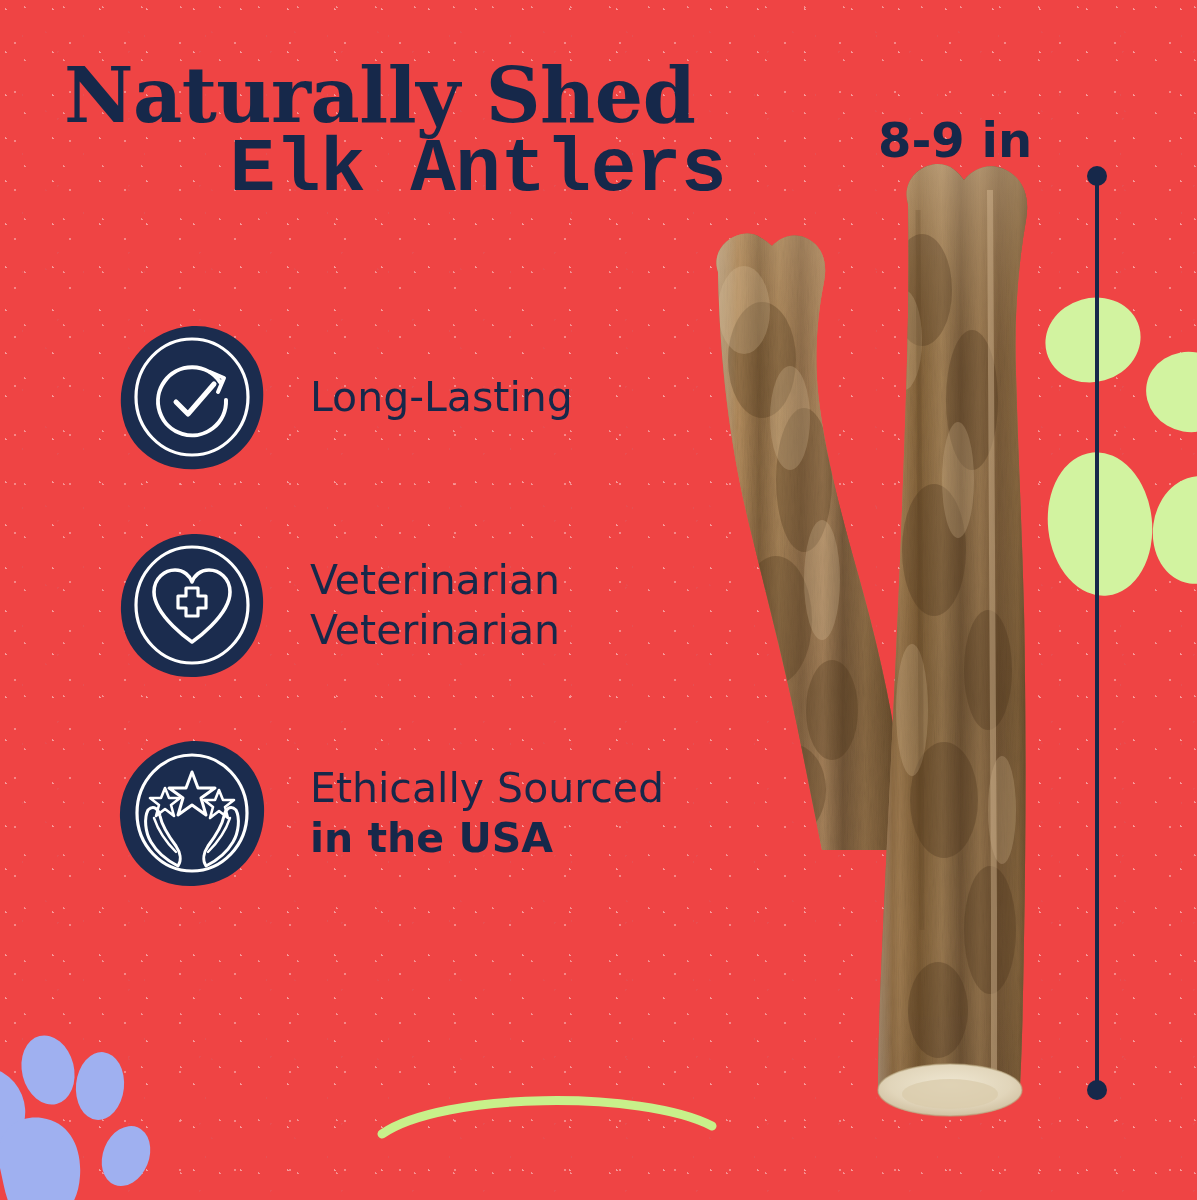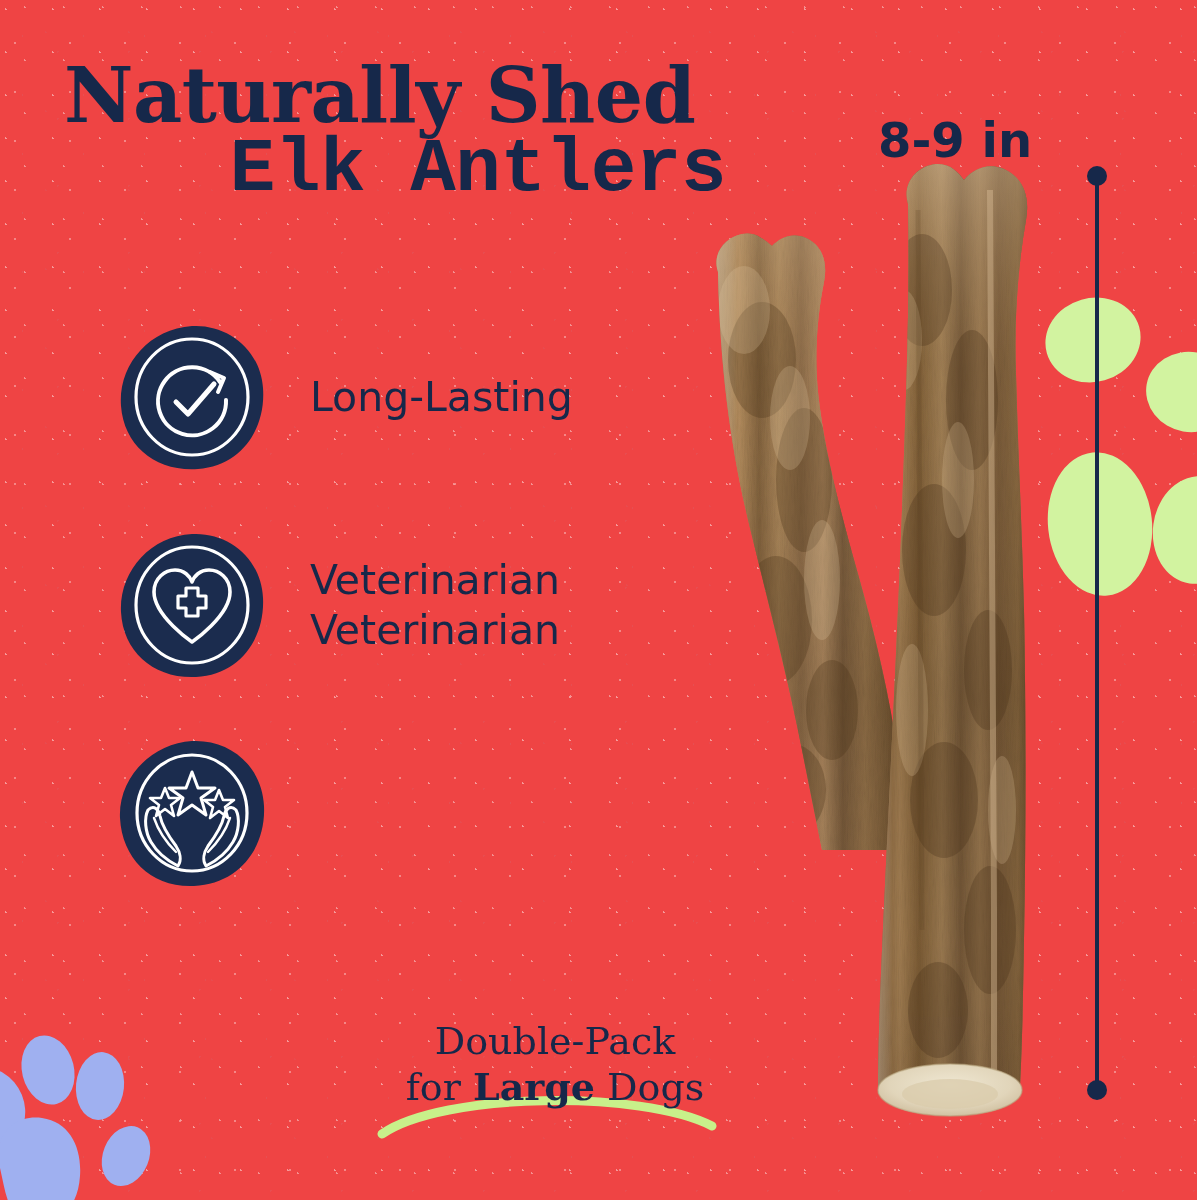--- a/index.html
+++ b/index.html
@@ -340,31 +340,29 @@
           <path d="M47 50 L51 60 L62 60 L53 67 L56 78 L47 71 L38 78 L41 67 L32 60 L43 60 Z" fill="none" stroke="#ffffff" stroke-width="2.6" stroke-linejoin="round"></path>
           <path d="M101 52 L105 62 L116 62 L107 69 L110 80 L101 73 L92 80 L95 69 L86 62 L97 62 Z" fill="none" stroke="#ffffff" stroke-width="2.6" stroke-linejoin="round"></path>
 
           <path d="M30 72 C26 80 27 94 33 104 C40 116 52 124 60 128 C64 122 62 114 58 108 C52 100 44 88 42 78 C41 72 36 66 30 72 Z" fill="none" stroke="#ffffff" stroke-width="3" stroke-linejoin="round"></path>
           <path d="M36 80 C40 92 48 104 58 114" fill="none" stroke="#ffffff" stroke-width="2.4" stroke-linecap="round"></path>
 
           <path d="M118 72 C122 80 121 94 115 104 C108 116 96 124 88 128 C84 122 86 114 90 108 C96 100 104 88 106 78 C107 72 112 66 118 72 Z" fill="none" stroke="#ffffff" stroke-width="3" stroke-linejoin="round"></path>
           <path d="M112 80 C108 92 100 104 90 114" fill="none" stroke="#ffffff" stroke-width="2.4" stroke-linecap="round"></path>
         </svg>
       </div>
+      <div class="feature-text">
+        <span>Ethically Sourced</span><br>
+        <span class="strong">in the USA</span>
+      </div>
     </div>
 
   </div>
 
   <div id="caption-arc">
     <svg width="350" height="60" viewBox="0 0 350 60" aria-hidden="true">
       <path d="M10 50 C70 8 270 6 340 42" fill="none" stroke="#c8f08a" stroke-width="9" stroke-linecap="round"></path>
     </svg>
   </div>
 
-  <div id="caption">
-    <div>Double-Pack</div>
-    <div>
-      <span>for </span><span class="bold">Large</span><span> Dogs</span>
-    </div>
-  </div>
 
   <div id="grain"></div>
 </div>
 
 </body></html>

